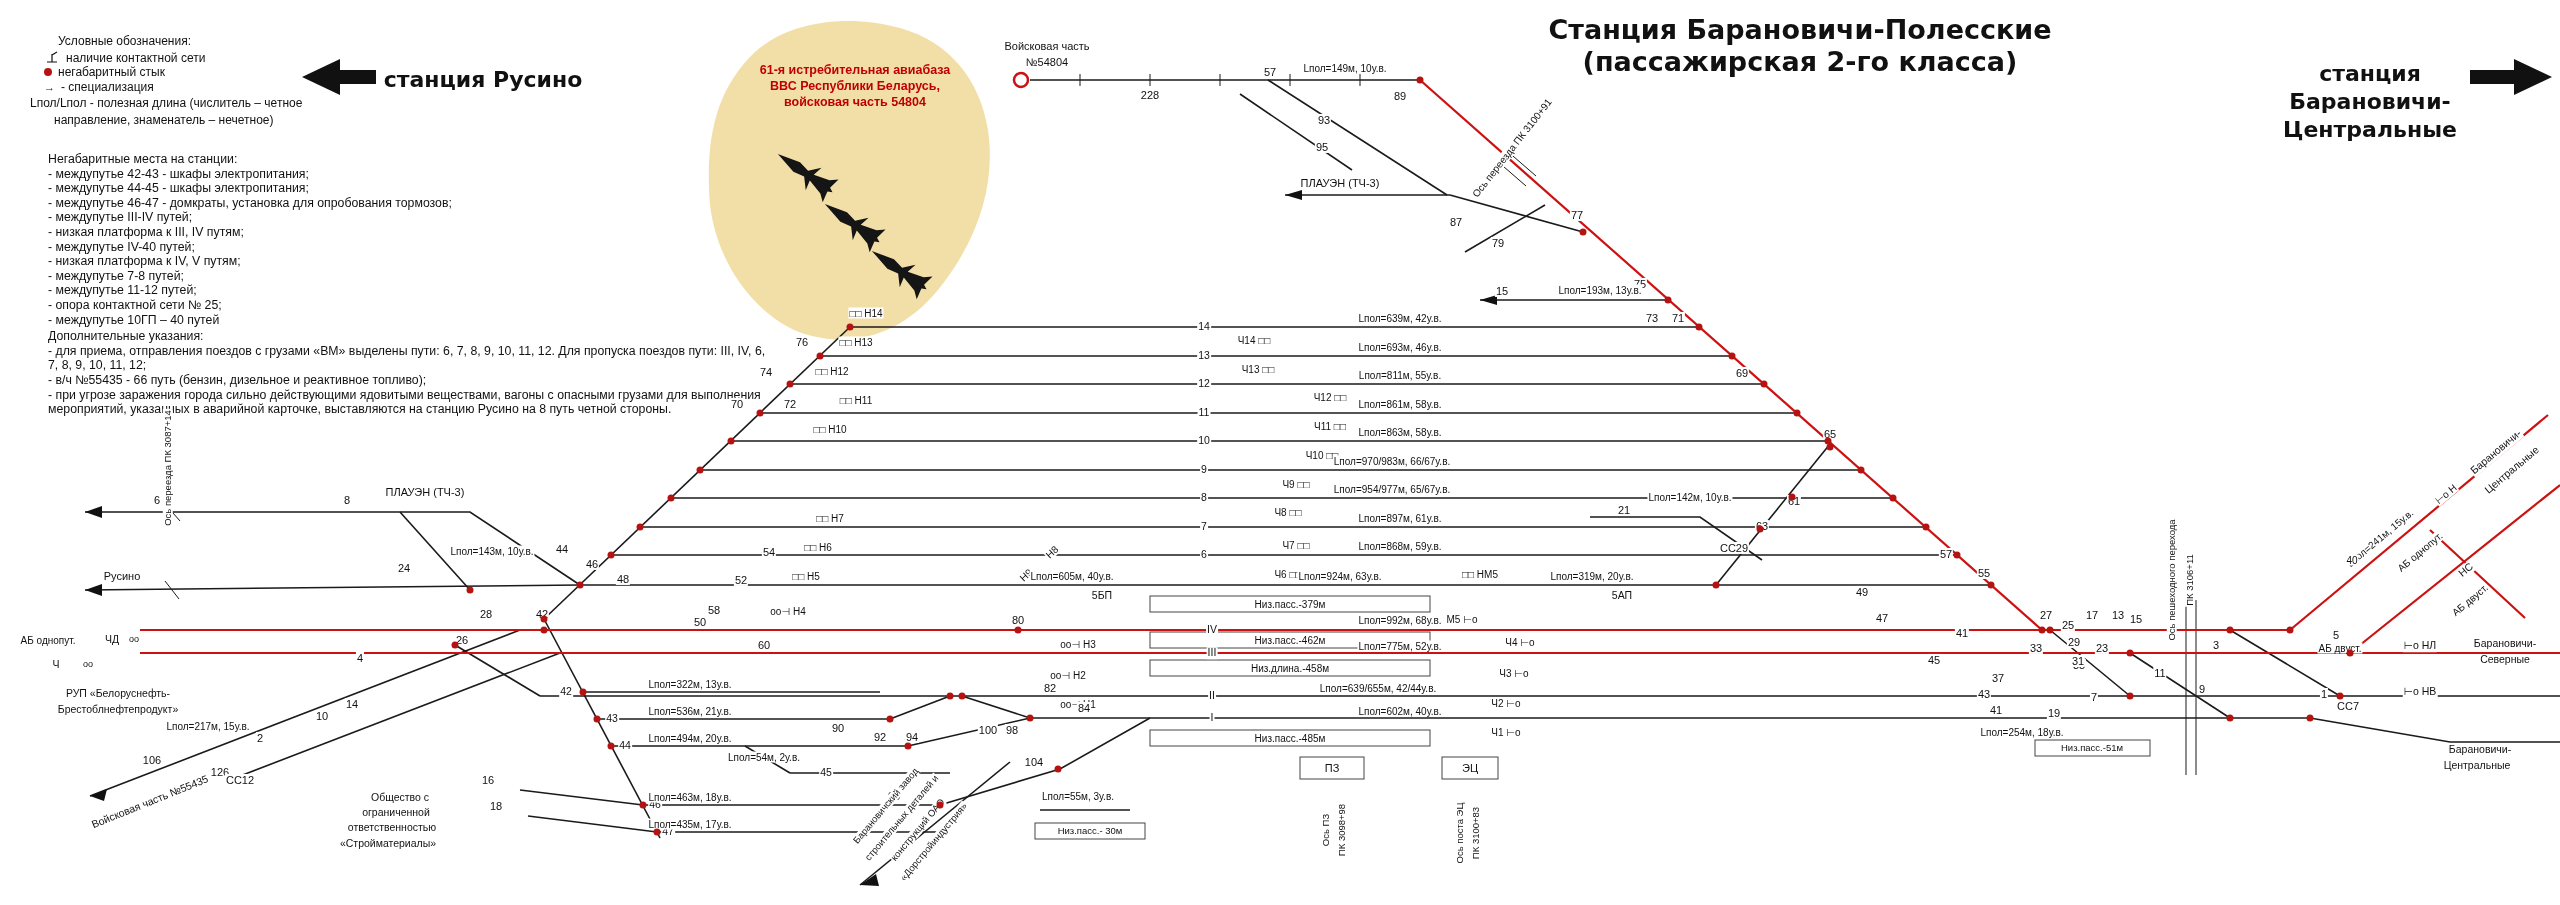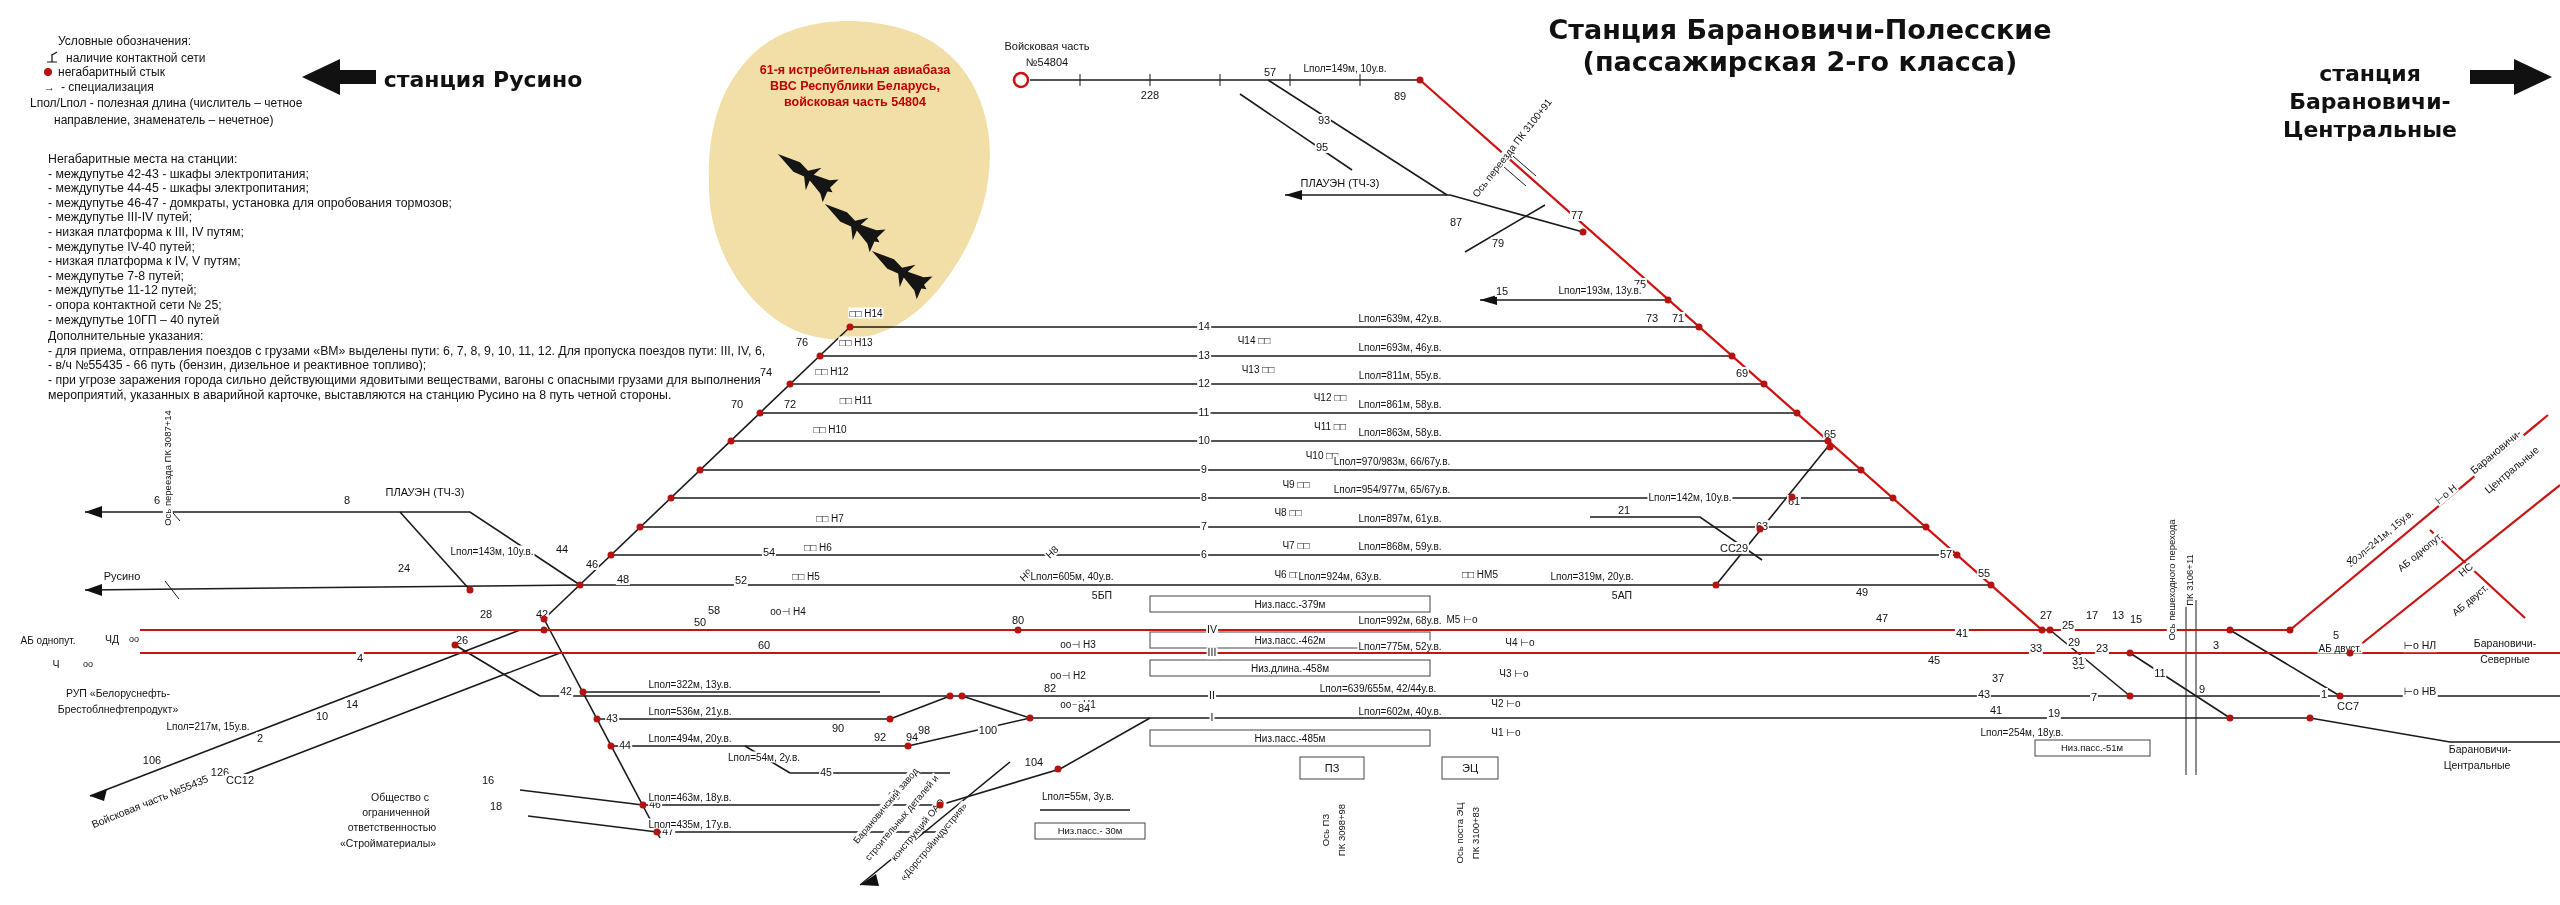--- a/index.html
+++ b/index.html
@@ -174,20 +174,21 @@
         <div>- междупутье IV-40 путей;</div>
         <div>- низкая платформа к IV, V путям;</div>
         <div>- междупутье 7-8 путей;</div>
         <div>- междупутье 11-12 путей;</div>
         <div>- опора контактной сети № 25;</div>
         <div>- междупутье 10ГП – 40 путей</div>
       </div>
     <div class="note-h">Дополнительные указания:</div>
     <div id="ng2">
         <div>- для приема, отправления поездов с грузами «ВМ» выделены пути: 6, 7, 8, 9, 10, 11, 12. Для пропуска поездов пути: III, IV, 6,</div>
+        <div>7, 8, 9, 10, 11, 12;</div>
         <div>- в/ч №55435 - 66 путь (бензин, дизельное и реактивное топливо);</div>
         <div>- при угрозе заражения города сильно действующими ядовитыми веществами, вагоны с опасными грузами для выполнения</div>
         <div>мероприятий, указанных в аварийной карточке, выставляются на станцию Русино на 8 путь четной стороны.</div>
       </div>
   </div>
 
   <div class="title">
     <div>Станция Барановичи-Полесские</div>
     <div>(пассажирская 2-го класса)</div>
   </div>
@@ -344,21 +345,21 @@
       <span class="lbl" style="left: 690px; top: 738px; font-size: 10px; transform: translate(-50%, -50%);">Lпол=494м, 20у.в.</span>
       <span class="lbl" style="left: 826px; top: 773px; font-size: 10.5px; transform: translate(-50%, -50%);">45</span>
       <span class="lbl" style="left: 764px; top: 757px; font-size: 10px; transform: translate(-50%, -50%);">Lпол=54м, 2у.в.</span>
       <span class="lbl" style="left: 655px; top: 805px; font-size: 10.5px; transform: translate(-50%, -50%);">46</span>
       <span class="lbl" style="left: 690px; top: 797px; font-size: 10px; transform: translate(-50%, -50%);">Lпол=463м, 18у.в.</span>
       <span class="lbl" style="left: 668px; top: 832px; font-size: 10.5px; transform: translate(-50%, -50%);">47</span>
       <span class="lbl" style="left: 690px; top: 824px; font-size: 10px; transform: translate(-50%, -50%);">Lпол=435м, 17у.в.</span>
       <span class="lbl" style="left: 838px; top: 728px; transform: translate(-50%, -50%);">90</span>
       <span class="lbl" style="left: 880px; top: 737px; transform: translate(-50%, -50%);">92</span>
       <span class="lbl" style="left: 912px; top: 737px; transform: translate(-50%, -50%);">94</span>
-      <span class="lbl" style="left: 924px; top: 730px; transform: translate(-50%, -50%);">98</span>
+      <span class="lbl" style="left: 1012px; top: 730px; transform: translate(-50%, -50%);">98</span>
       <span class="lbl" style="left: 988px; top: 730px; transform: translate(-50%, -50%);">100</span>
       <span class="lbl" style="left: 894px; top: 796px; transform: translate(-50%, -50%);">96</span>
       <span class="lbl" style="left: 1034px; top: 762px; transform: translate(-50%, -50%);">104</span>
       <span class="lbl" style="left: 1050px; top: 688px; transform: translate(-50%, -50%);">82</span>
       <span class="lbl" style="left: 1084px; top: 708px; transform: translate(-50%, -50%);">84</span>
       <span class="lbl" style="left: 1018px; top: 620px; transform: translate(-50%, -50%);">80</span>
       <span class="lbl" style="left: 886px; top: 806px; font-size: 9.5px; transform: translate(-50%, -50%) rotate(-50deg);">Барановичский завод</span>
       <span class="lbl" style="left: 902px; top: 818px; font-size: 9.5px; transform: translate(-50%, -50%) rotate(-50deg);">строительных деталей и</span>
       <span class="lbl" style="left: 918px; top: 830px; font-size: 9.5px; transform: translate(-50%, -50%) rotate(-50deg);">конструкций ОАО</span>
       <span class="lbl" style="left: 934px; top: 842px; font-size: 9.5px; transform: translate(-50%, -50%) rotate(-50deg);">«Дорстройиндустрия»</span>

